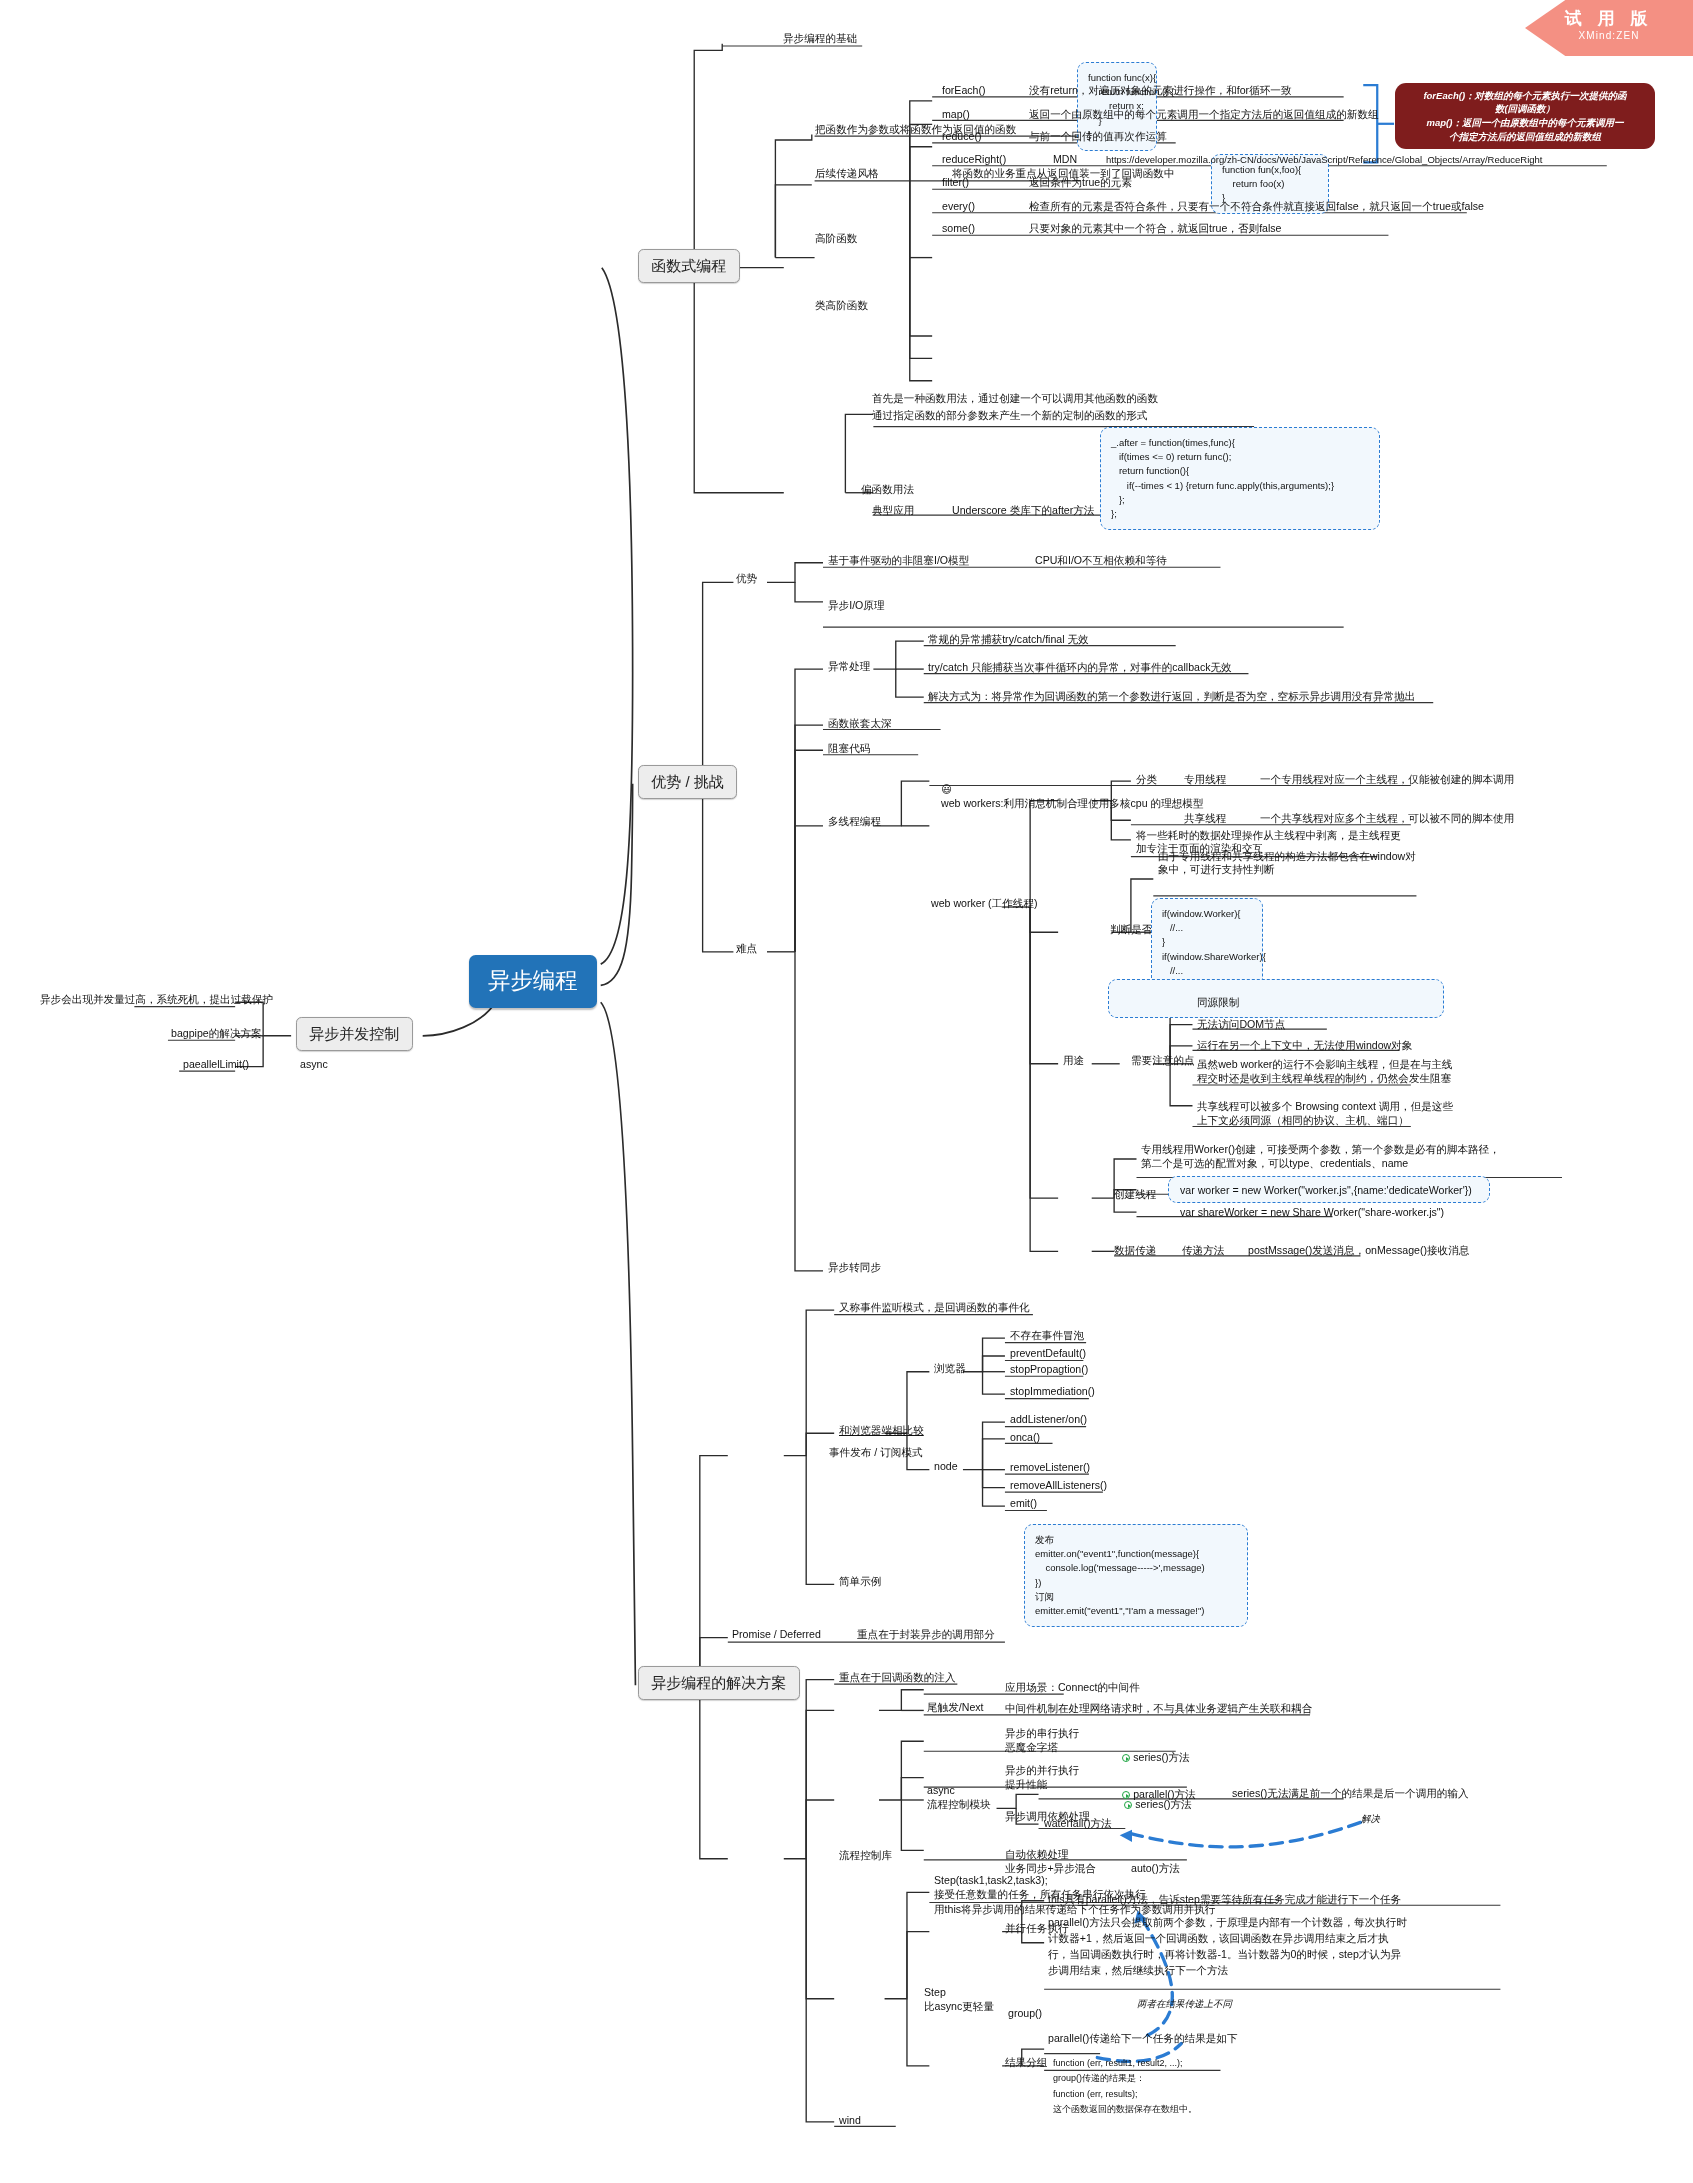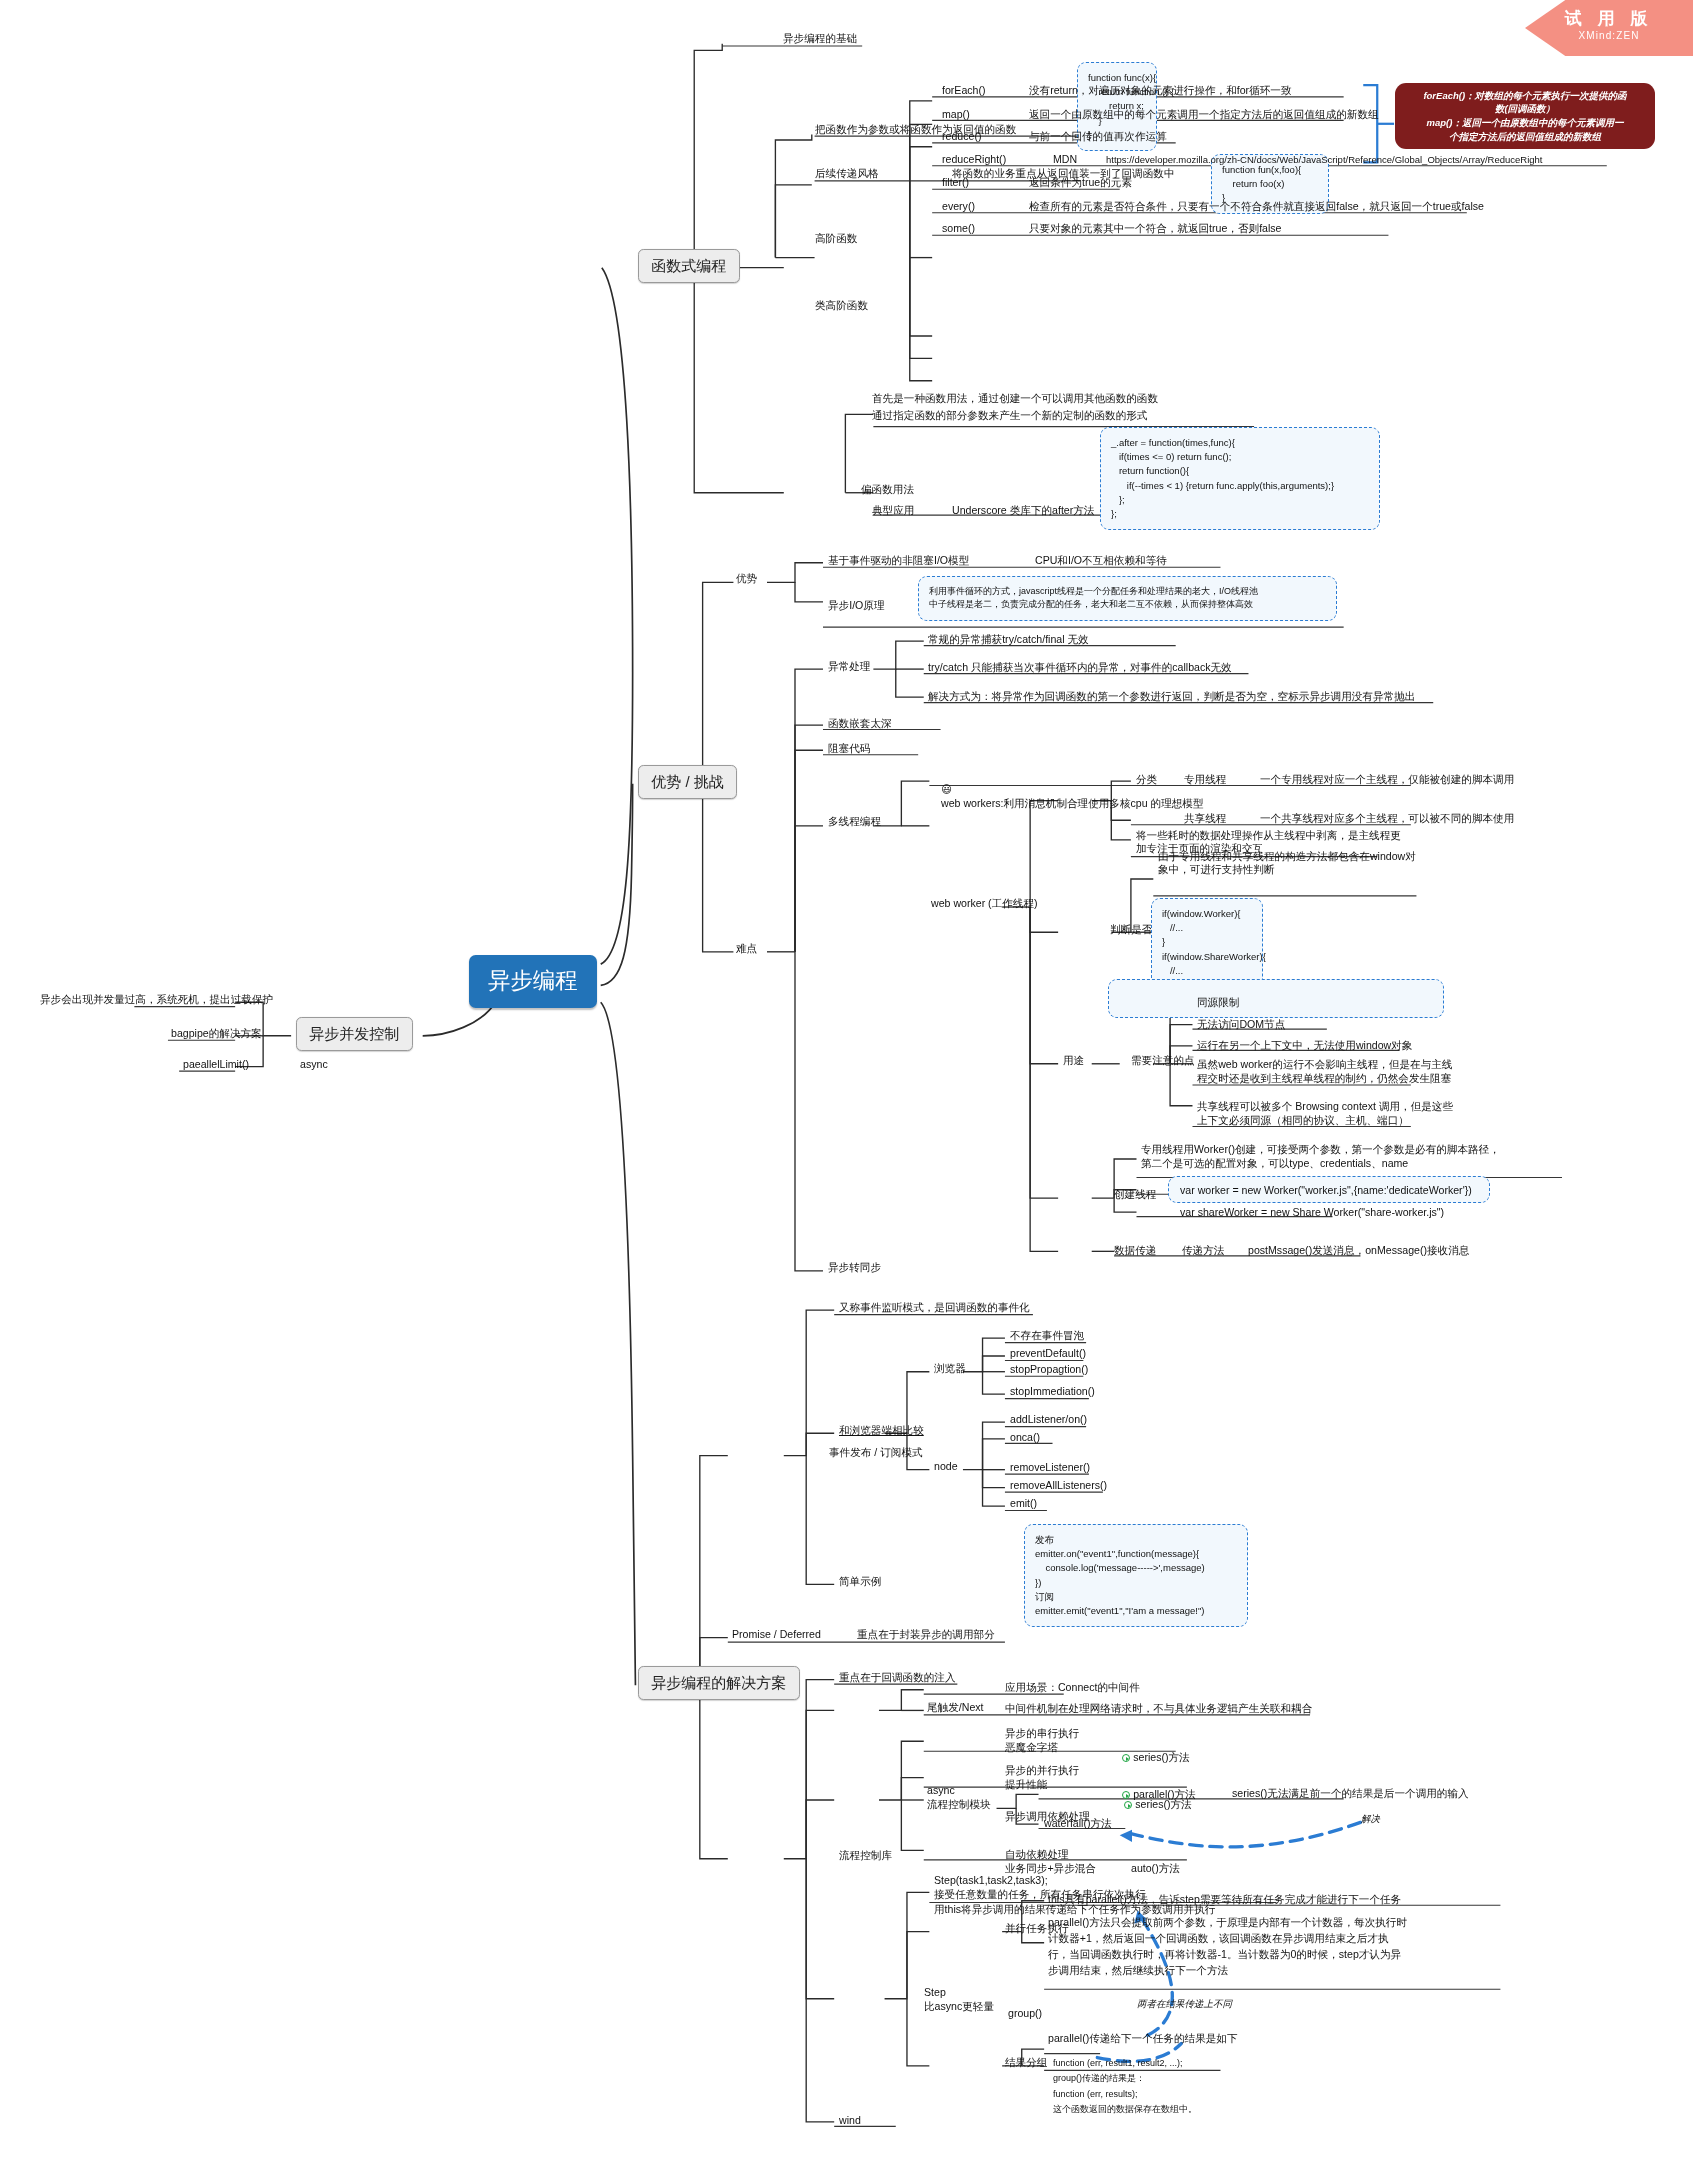--- a/index.html
+++ b/index.html
@@ -356,22 +356,20 @@
    if(times &lt;= 0) return func();
    return function(){
       if(--times &lt; 1) {return func.apply(this,arguments);}
    };
 };</div>
 
   <div class="node txt" style="left:736px; top:572px;">优势</div>
   <div class="node txt" style="left:828px; top:554px;">基于事件驱动的非阻塞I/O模型</div>
   <div class="node txt" style="left:1035px; top:554px;">CPU和I/O不互相依赖和等待</div>
   <div class="node txt" style="left:828px; top:599px;">异步I/O原理</div>
-  <div class="codebox" style="left:918px; top:576px; width:419px; font-size:9px;">利用事件循环的方式，javascript线程是一个分配任务和处理结果的老大，I/O线程池
-中子线程是老二，负责完成分配的任务，老大和老二互不依赖，从而保持整体高效</div>
 
   <div class="node txt" style="left:736px; top:942px;">难点</div>
 
   <div class="node txt" style="left:828px; top:660px;">异常处理</div>
   <div class="node txt" style="left:928px; top:633px;">常规的异常捕获try/catch/final 无效</div>
   <div class="node txt" style="left:928px; top:661px;">try/catch 只能捕获当次事件循环内的异常，对事件的callback无效</div>
   <div class="node txt" style="left:928px; top:690px;">解决方式为：将异常作为回调函数的第一个参数进行返回，判断是否为空，空标示异步调用没有异常抛出</div>
 
   <div class="node txt" style="left:828px; top:717px;">函数嵌套太深</div>
   <div class="node txt" style="left:828px; top:742px;">阻塞代码</div>

